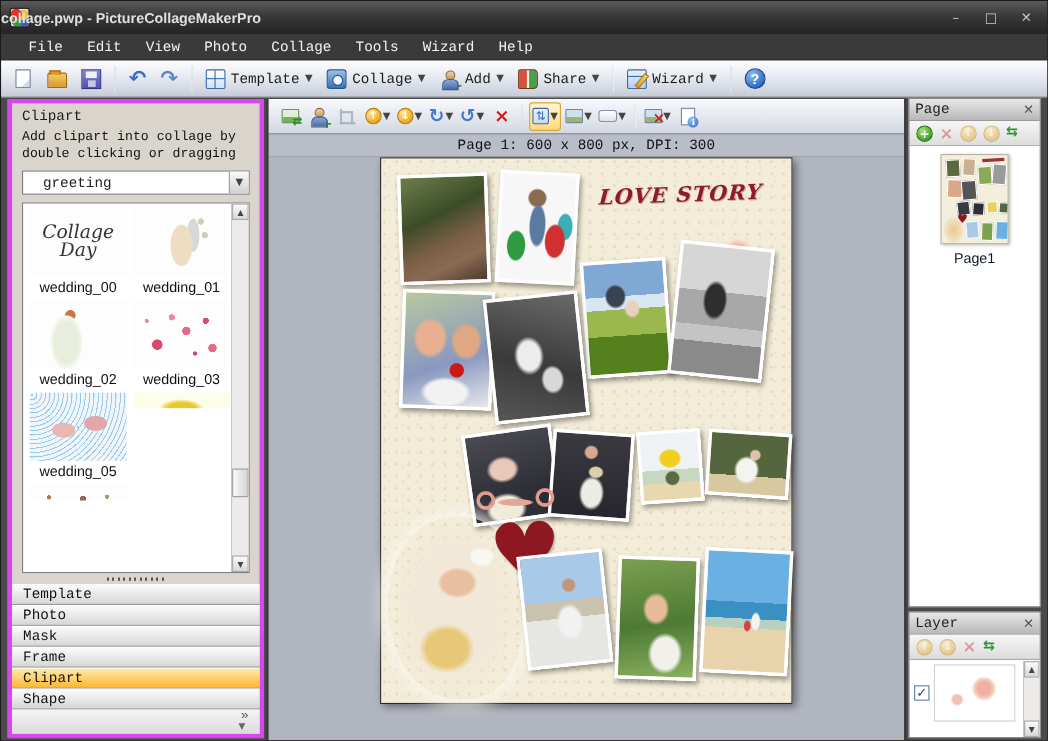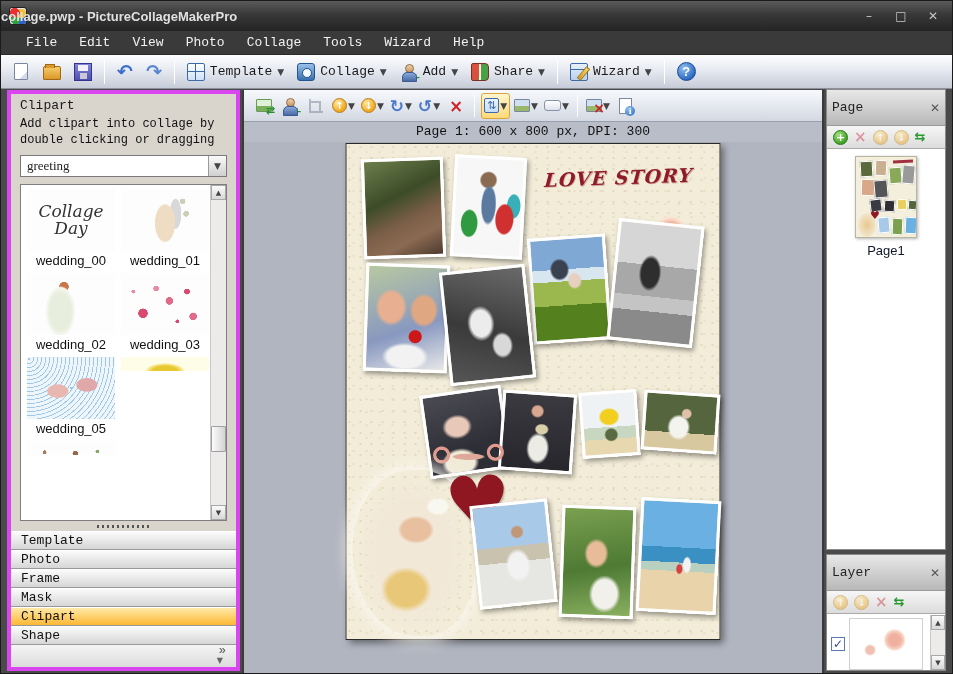--- a/index.html
+++ b/index.html
@@ -94,22 +94,22 @@
   
   .main { flex:1; display:flex; background:#4a4a4a; overflow:hidden; }
 
   
   .left-panel { width:233px; flex:none; margin:1px 2px 2px 6px; background:#d9d5cd;
     border:4px solid #d946ef; display:flex; flex-direction:column; }
   .lp-title { font-size:13px; color:#1a1a1a; padding:4px 9px 2px; }
   .lp-desc { font-size:12px; color:#111; padding:2px 9px 0; line-height:1.3; }
   .dropdown { margin:7px 9px 2px; height:22px; background:#fff;
     border:1px solid #7a7a7a; display:flex; align-items:center; }
-  .dd-value { flex:1; font-family:Liberation Serif, serif; font-size:13px;
-    color:#222; padding-left:6px; }
+  .dd-value { flex:1; font-family:Liberation Mono, monospace; font-size:13px;
+    color:#222; padding-left:18px; }
   .dd-btn { width:18px; height:20px; background:linear-gradient(#fafafa,#d0d0d0);
     border-left:1px solid #9a9a9a; text-align:center; font-size:9px;
     line-height:20px; color:#444; font-family:"DejaVu Sans",sans-serif; }
   .clip-list { margin:5px 9px 0; flex:1; background:#fff; border:1px solid #7e7e7e;
     position:relative; overflow:hidden; display:flex; }
   .clip-grid { flex:1; display:grid; grid-template-columns:1fr 1fr;
     padding:4px 2px 0 6px; grid-auto-rows:84px; column-gap:6px; overflow:hidden; }
   .clip-cell { display:flex; flex-direction:column; align-items:center; }
   .clip-thumb { width:88px; height:62px; background:#fdfdfd; position:relative;
     overflow:hidden; }
@@ -336,21 +336,21 @@
     font-size:19px; color:#8e1b26; letter-spacing:1px;
     transform:rotate(-2deg) skewX(-6deg); text-shadow:1px 1px 0 rgba(140,30,40,.3); }
 
   
   .right-col { width:128px; flex:none; padding:0 6px 2px 2px; display:flex;
     flex-direction:column; }
   .side-panel { background:#d4d4d4; border:1px solid #8a8a8a; display:flex;
     flex-direction:column; }
   .page-panel { height:463px; }
   .layer-panel { flex:1; margin-top:4px; }
-  .sp-title { height:36px; flex:none; background:linear-gradient(#e8e8e8,#b8b8b8);
+  .sp-title { height:20px; flex:none; background:linear-gradient(#e8e8e8,#b8b8b8);
     border-bottom:1px solid #999; display:flex; align-items:center;
     padding:0 5px; font-size:13px; color:#222; }
   .sp-close { margin-left:auto; color:#555; font-size:12px; font-weight:bold;
     font-family:"DejaVu Sans",sans-serif; }
   .sp-tools { height:23px; flex:none; background:linear-gradient(#f6f6f6,#dcdcdc);
     border-bottom:1px solid #aaa; display:flex; align-items:center; gap:6px;
     padding:0 6px; }
   .gplus-i { width:15px; height:15px; border-radius:50%;
     background:radial-gradient(circle at 35% 30%, #a8e080, #3aa020 75%);
     border:1px solid #207810; color:#fff; font-size:11px; font-weight:bold;
@@ -540,22 +540,22 @@
           <span class="sthumb"></span>
           <span class="sbtn sb-dn">▼</span>
         </div>
       </div>
       <div class="splitter">
         <span class="split-dots"></span>
       </div>
       <div class="accordion">
         <div class="acc-bar">Template</div>
         <div class="acc-bar">Photo</div>
+        <div class="acc-bar">Mask</div>
         <div class="acc-bar">Frame</div>
-        <div class="acc-bar">Mask</div>
         <div class="acc-bar acc-active">Clipart</div>
         <div class="acc-bar">Shape</div>
         <div class="acc-footer">
           <span>»</span>
           <span class="chev-dn">▼</span>
         </div>
       </div>
     </div>
 
     <div class="canvas-area">

